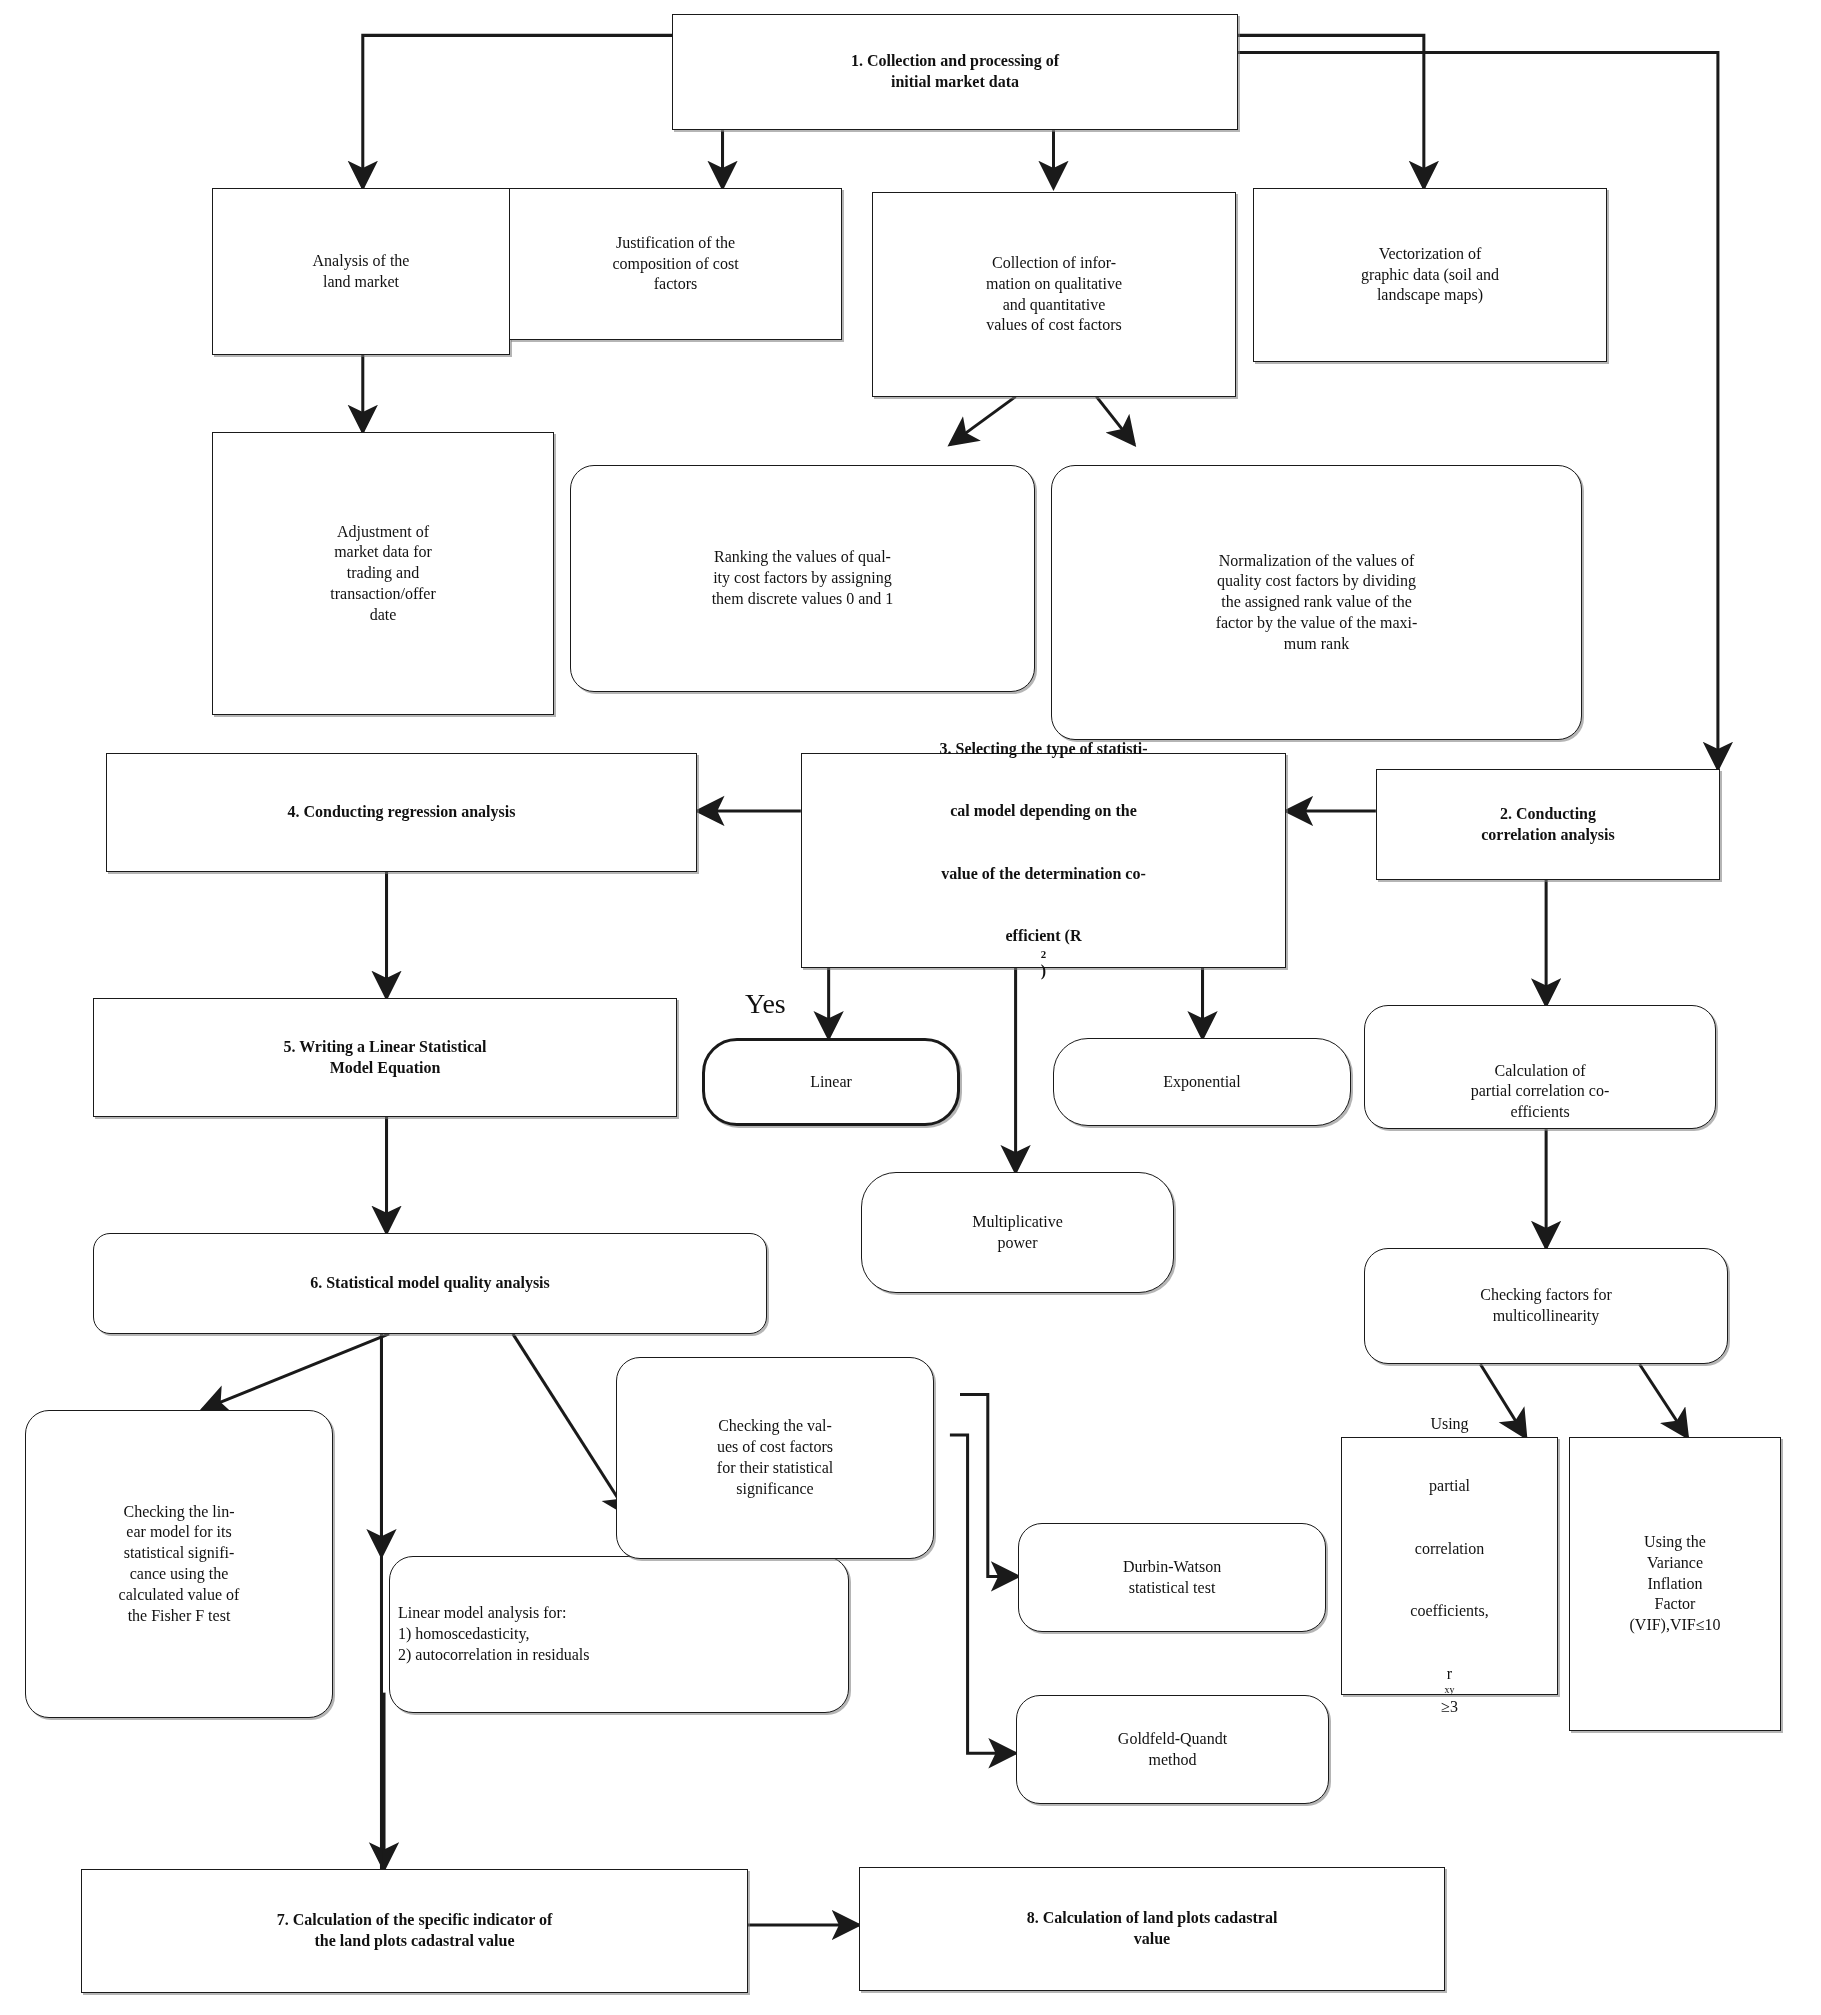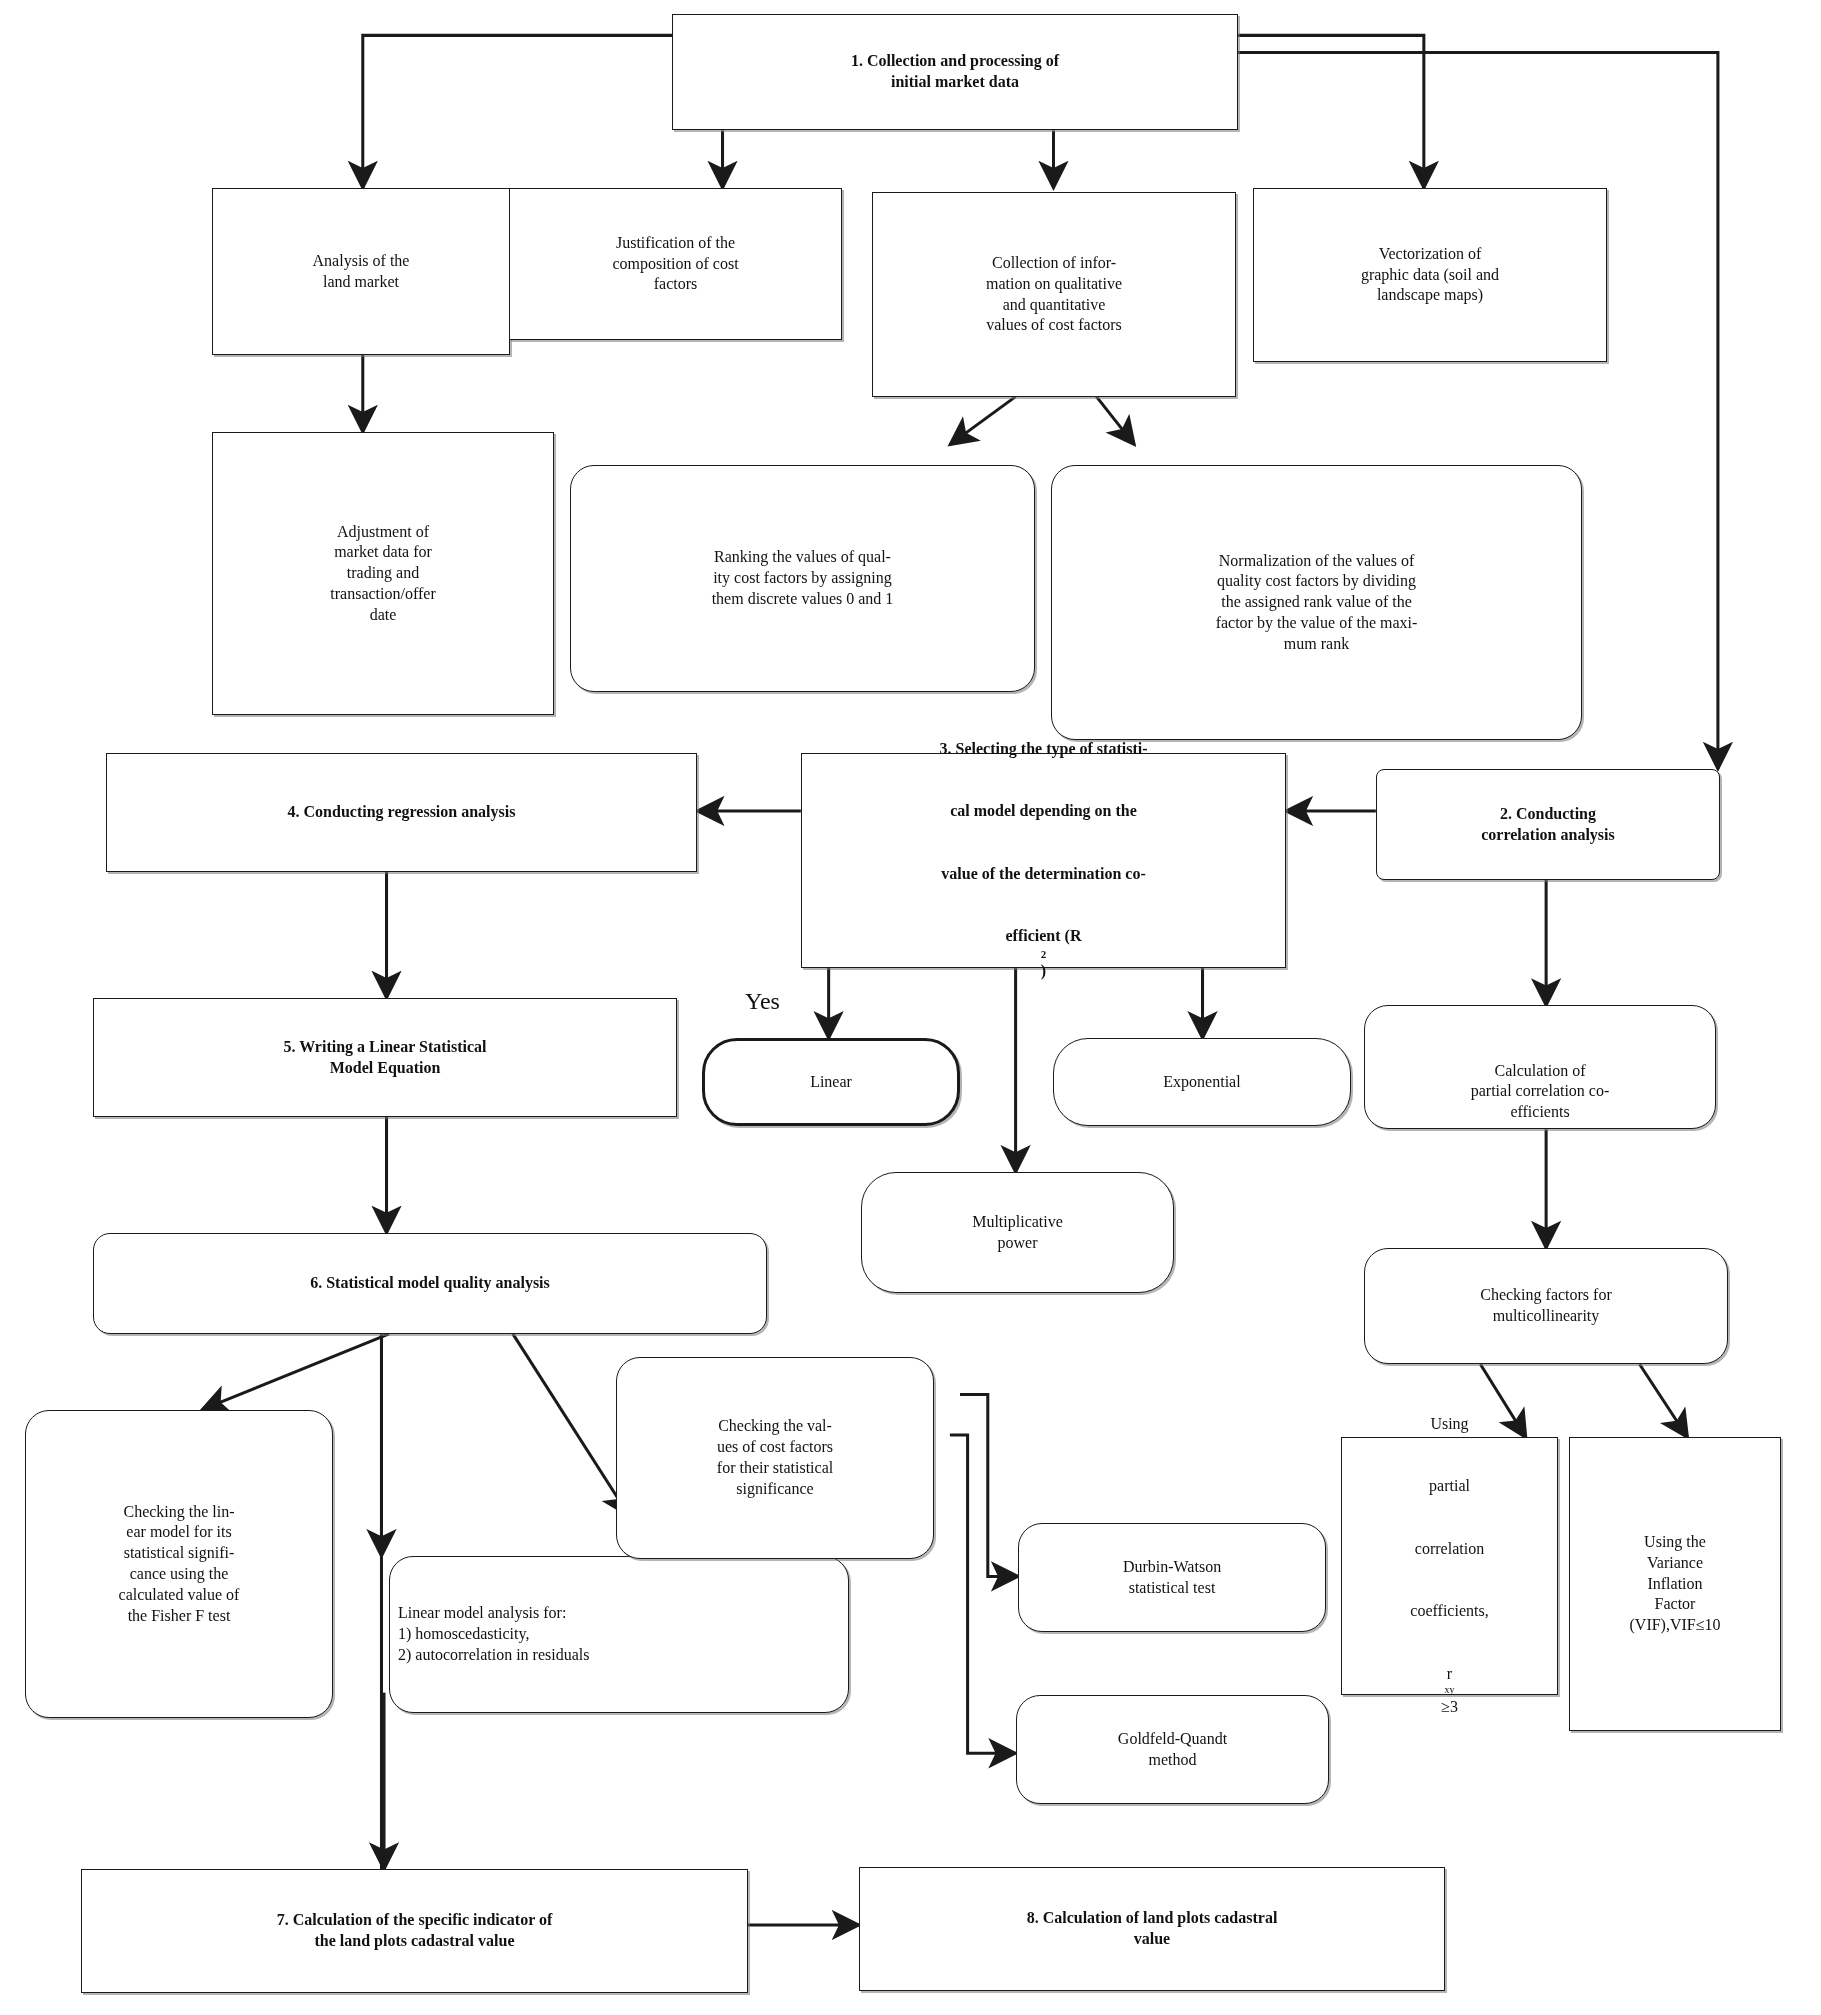--- a/index.html
+++ b/index.html
@@ -23,21 +23,21 @@
     padding:5px 8px;
     box-shadow:2px 2px 0 rgba(120,120,120,0.55);
   }
   .node span{display:block;width:100%;white-space:pre-line;}
   .node.bold{font-weight:bold;}
   .node.rounded{border-radius:24px;}
   .node.pill{border-radius:35px;}
   .node.thick{border-width:3.5px;}
   .label{
     position:absolute;
-    font-size:24px;
+    font-size:28px;
     color:#111;
     font-family:"Liberation Serif", serif;
   }
   .sup{font-size:0.68em;vertical-align:super;}
   .sub{font-size:0.62em;vertical-align:sub;}
 </style>
 </head>
 <body>
 
 <div id="stage">
@@ -165,21 +165,21 @@
 
   <div class="node bold" style="left:801px;top:753px;width:485px;height:215px;">
     <span>
       <span>3. Selecting the type of statisti-</span><br>
       <span>cal model depending on the</span><br>
       <span>value of the determination co-</span><br>
       <span>efficient (R</span><span class="sup">2</span><span>)</span>
     </span>
   </div>
 
-  <div class="node bold" style="left:1376px;top:769px;width:344px;height:111px;border-radius:8px;">
+  <div class="node bold" style="left:1376px;top:769px;width:344px;height:111px;">
     <span>2. Conducting
 correlation analysis</span>
   </div>
 
   <div class="label" style="left:745px;top:988px;">Yes</div>
 
   <div class="node bold" style="left:93px;top:998px;width:584px;height:119px;">
     <span>5. Writing a Linear   Statistical
 Model Equation</span>
   </div>

